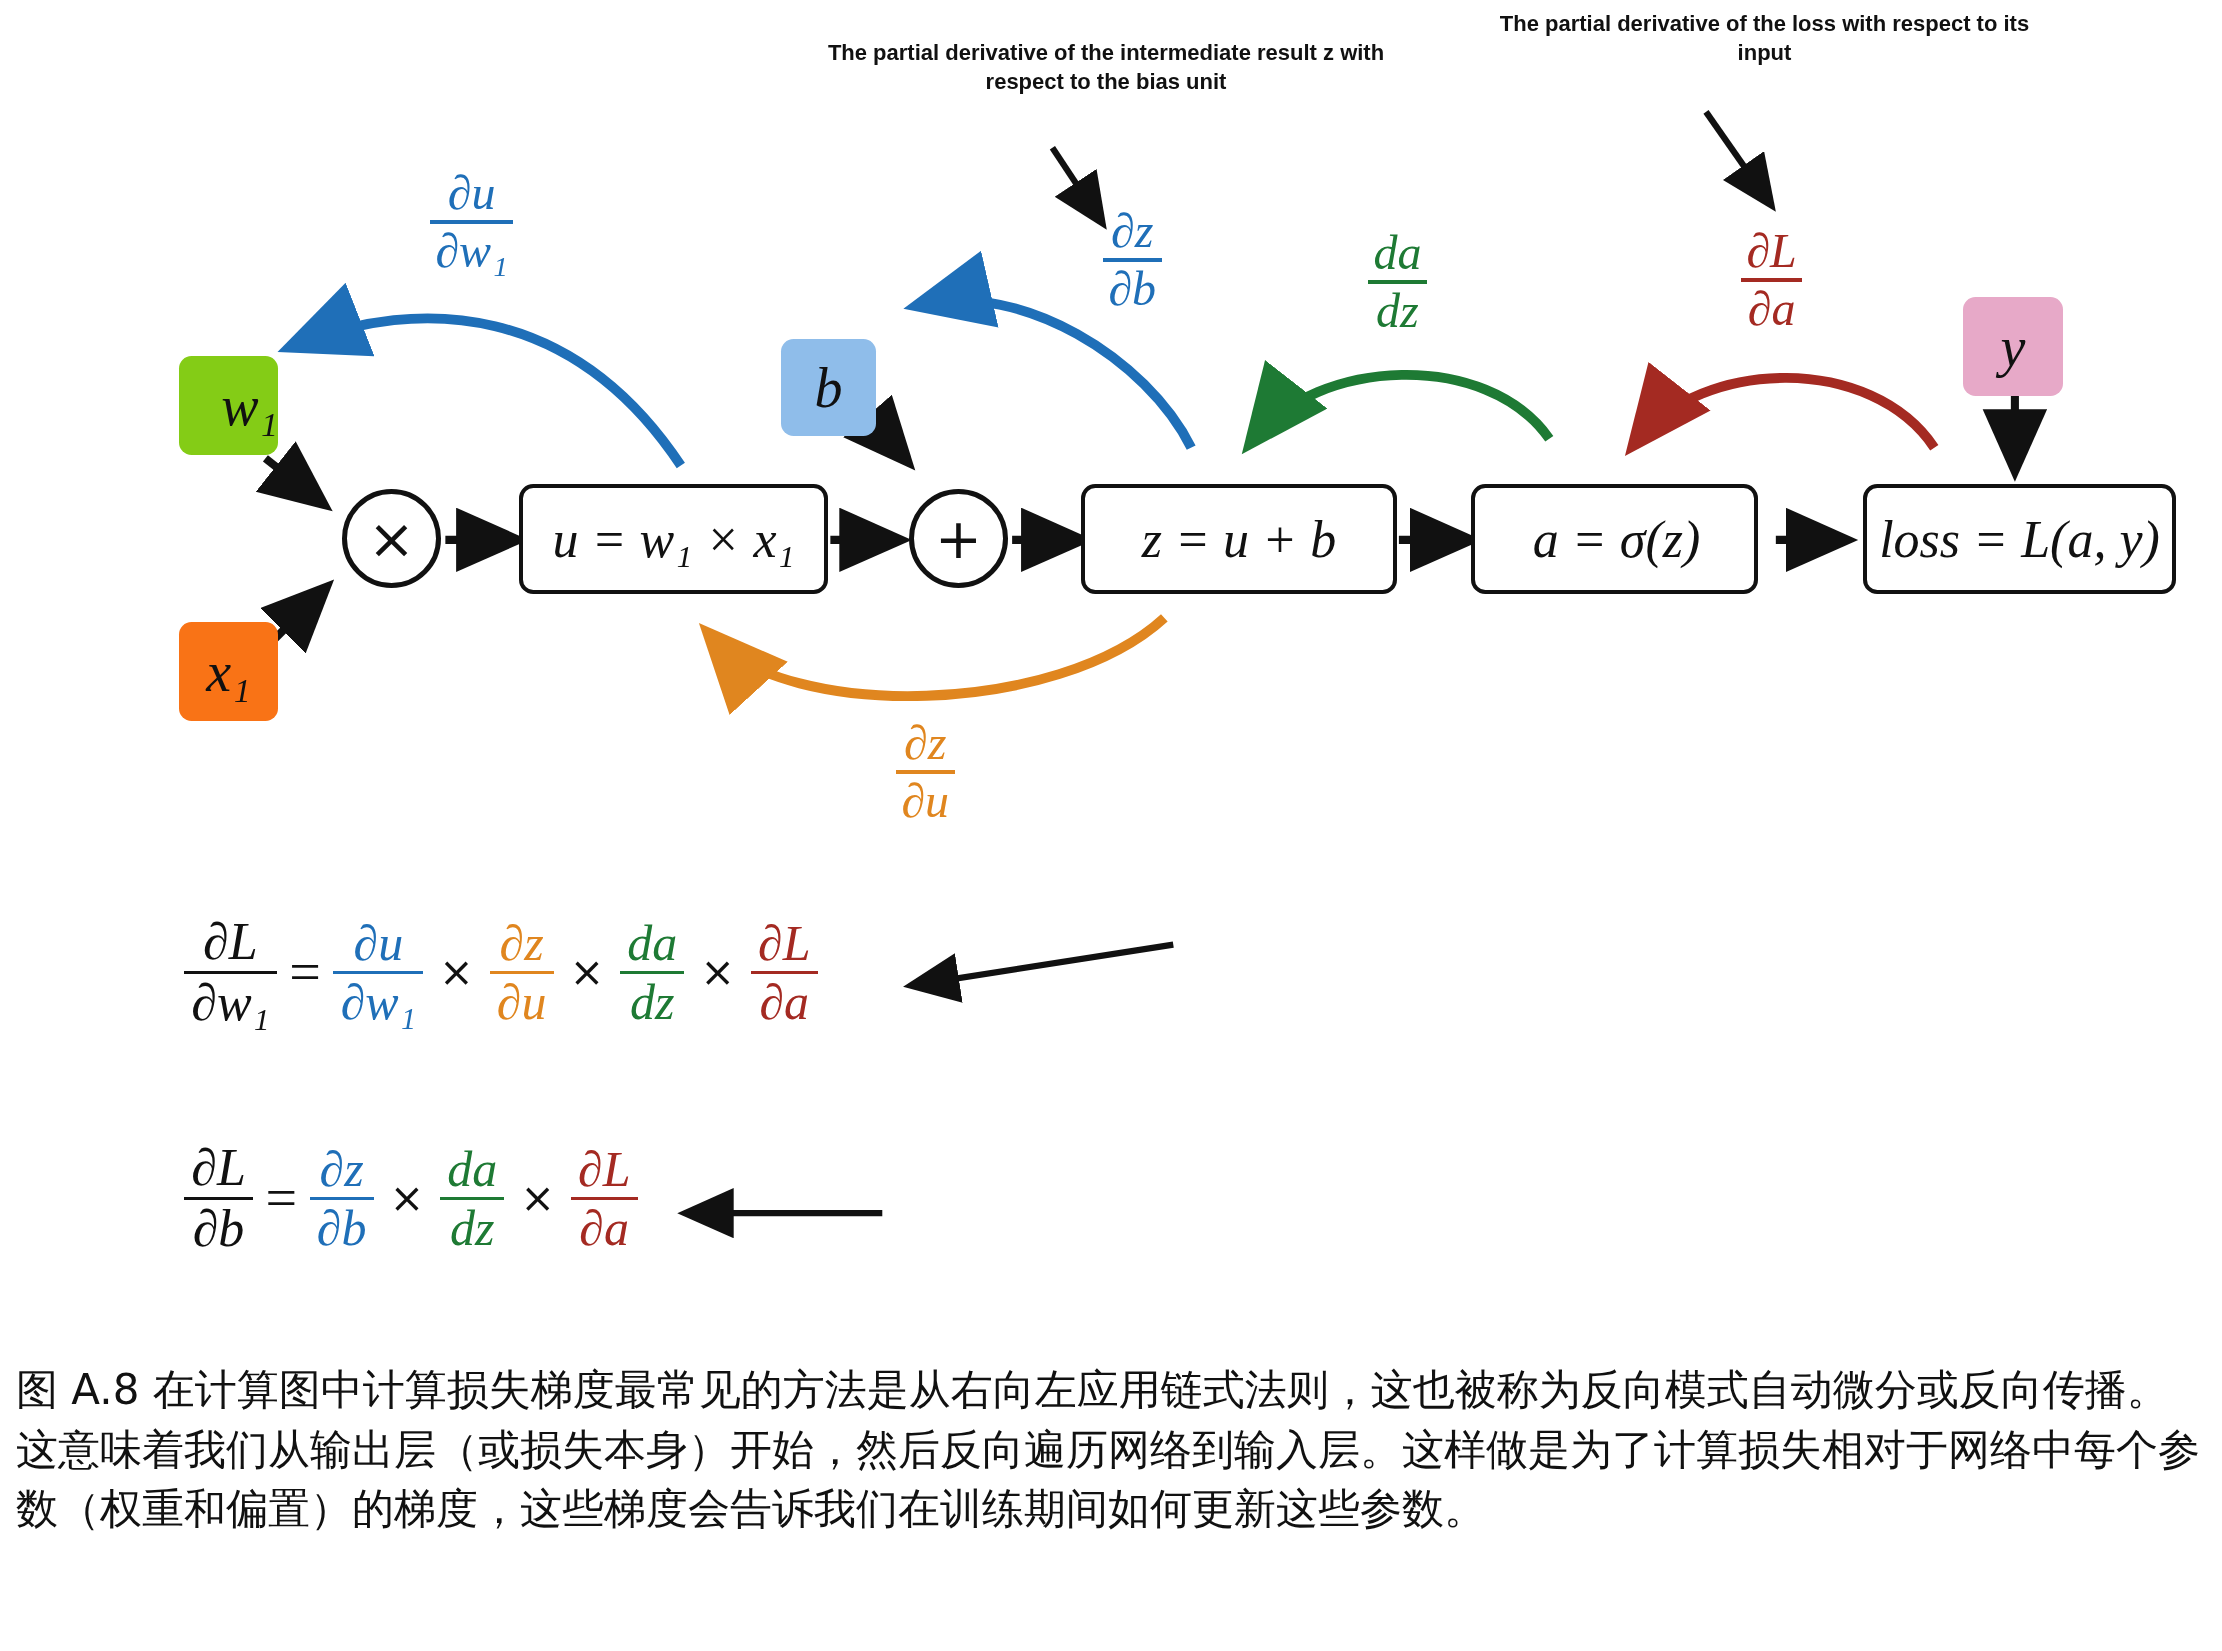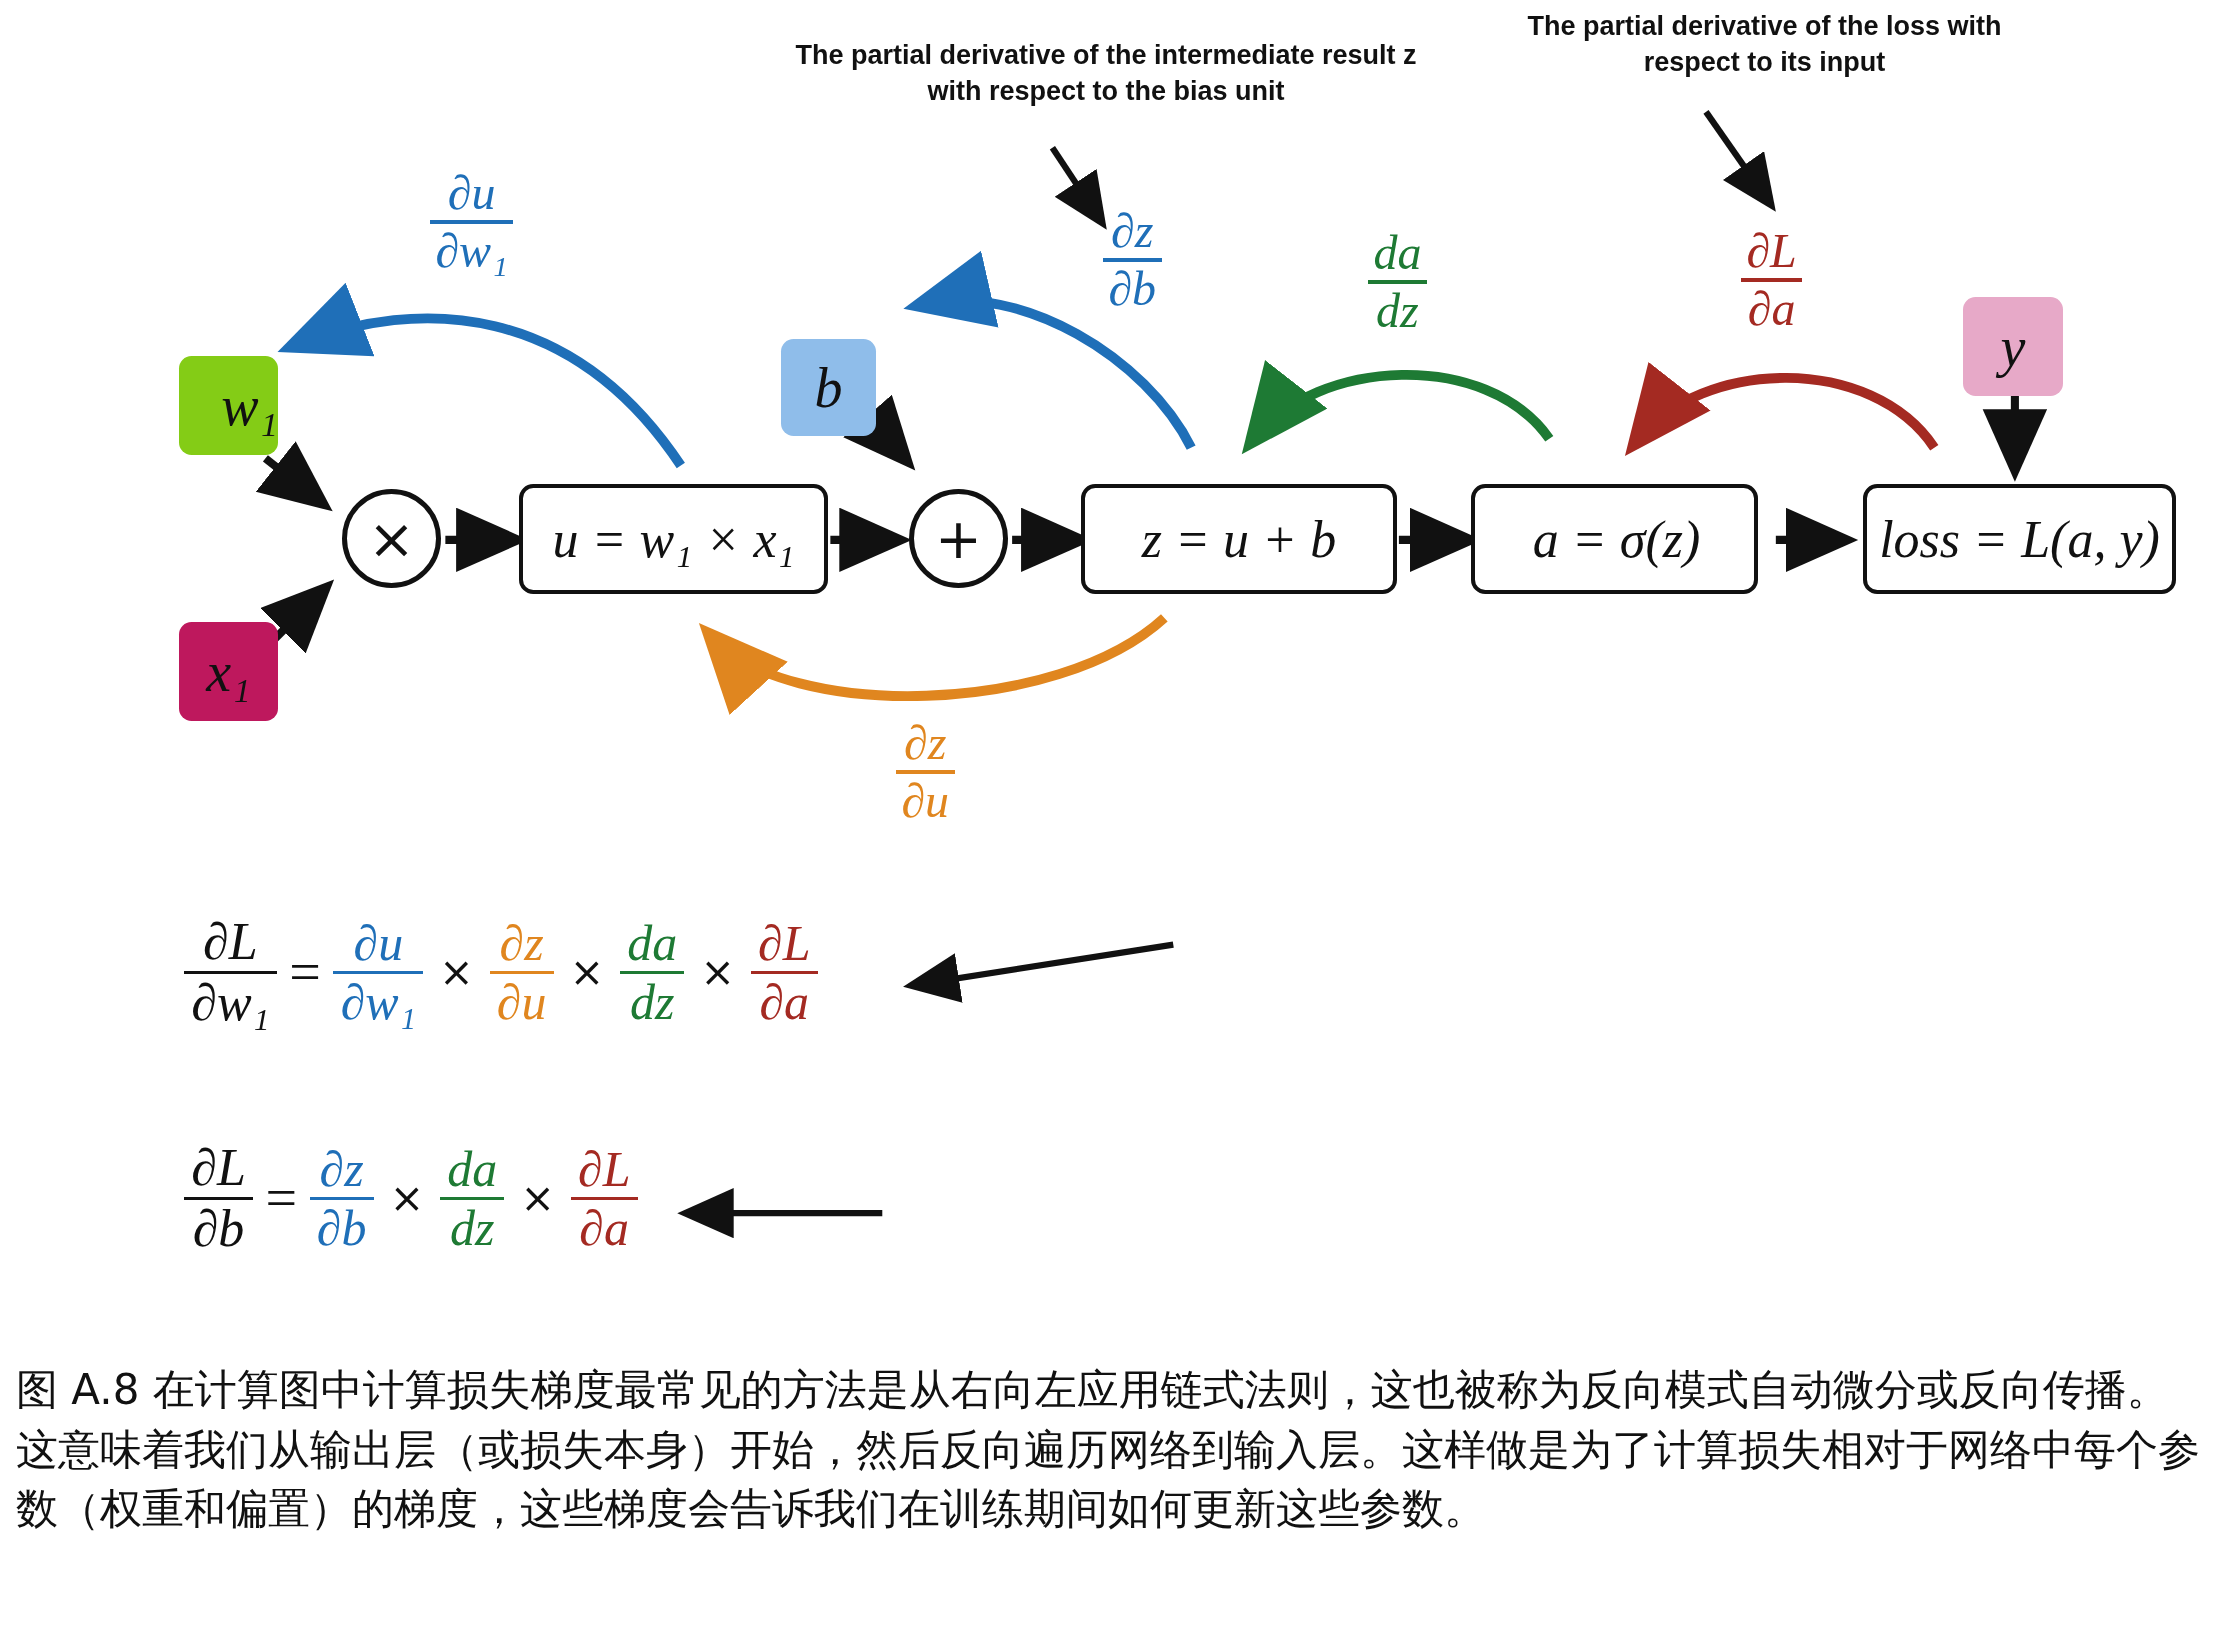--- a/index.html
+++ b/index.html
@@ -55,21 +55,21 @@
     border-radius: 50%;
     background: #ffffff;
     font-size: 56px;
     font-style: normal;
     font-family: "DejaVu Sans", sans-serif;
   }
   .annot {
     position: absolute;
     font-family: "Liberation Sans", sans-serif;
     font-weight: bold;
-    font-size: 27px;
+    font-size: 22px;
     line-height: 1.32;
     color: #111111;
     text-align: center;
   }
   .frac {
     position: absolute;
     display: inline-flex;
     flex-direction: column;
     align-items: center;
     font-family: "Liberation Serif", serif;
@@ -182,21 +182,21 @@
 
     <path d="M1310,1055 L1022,1100" stroke="#111111" stroke-width="7" fill="none" marker-end="url(#ah-black)"></path>
 
     <path d="M985,1355 L770,1355" stroke="#111111" stroke-width="7" fill="none" marker-end="url(#ah-black)"></path>
   </svg>
 
   <div class="node var-box" style="left:179px; top:356px; width:99px; height:99px; background:#84cc16;justify-content:flex-end;">
     <span>w₁</span>
   </div>
 
-  <div class="node var-box" style="left:179px; top:622px; width:99px; height:99px; background:#be185d;">
+  <div class="node var-box" style="left:179px; top:622px; width:99px; height:99px; background:#f97316;">
     <span>x₁</span>
   </div>
 
   <div class="node var-box" style="left:781px; top:339px; width:95px; height:97px; background:#8fbdea;">
     <span>b</span>
   </div>
 
   <div class="node var-box" style="left:1963px; top:297px; width:100px; height:99px; background:#e7a9c8;">
     <span>y</span>
   </div>

